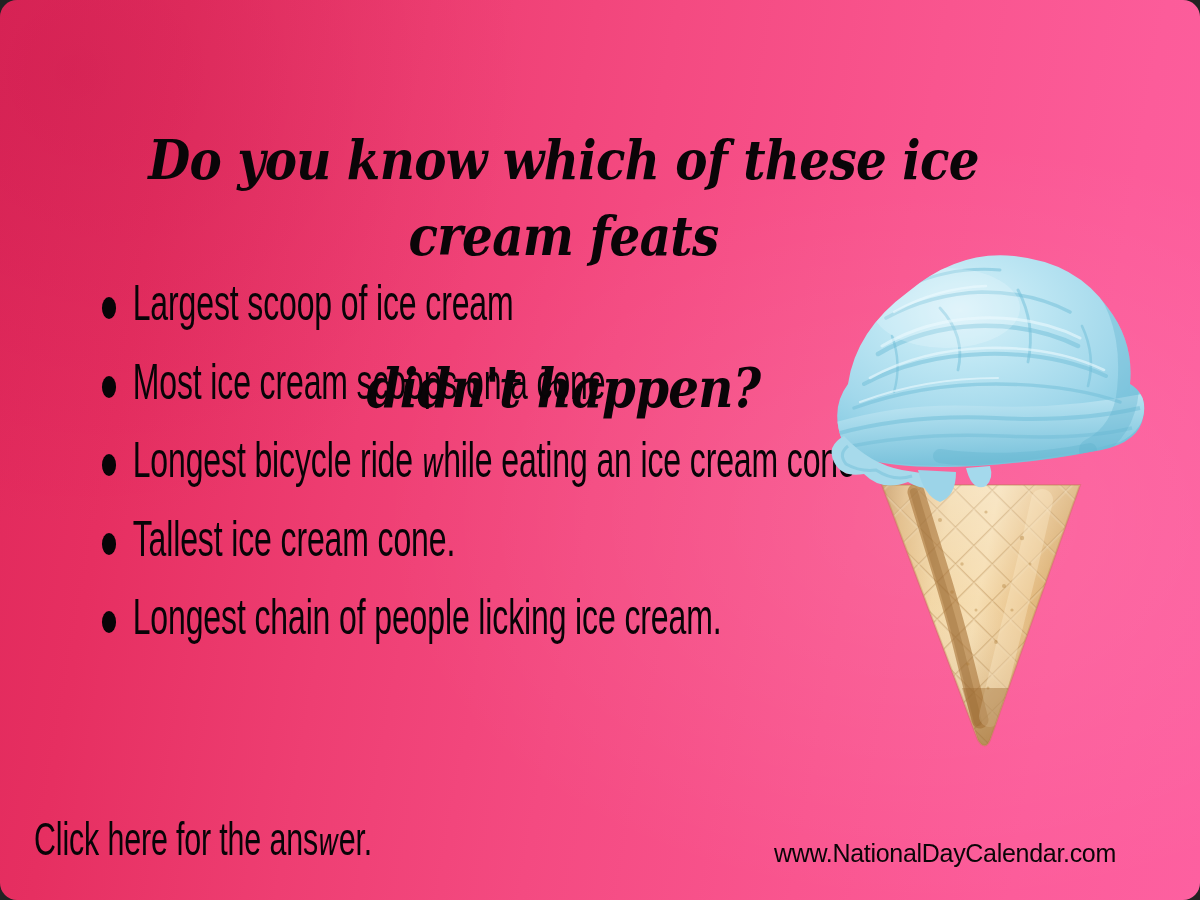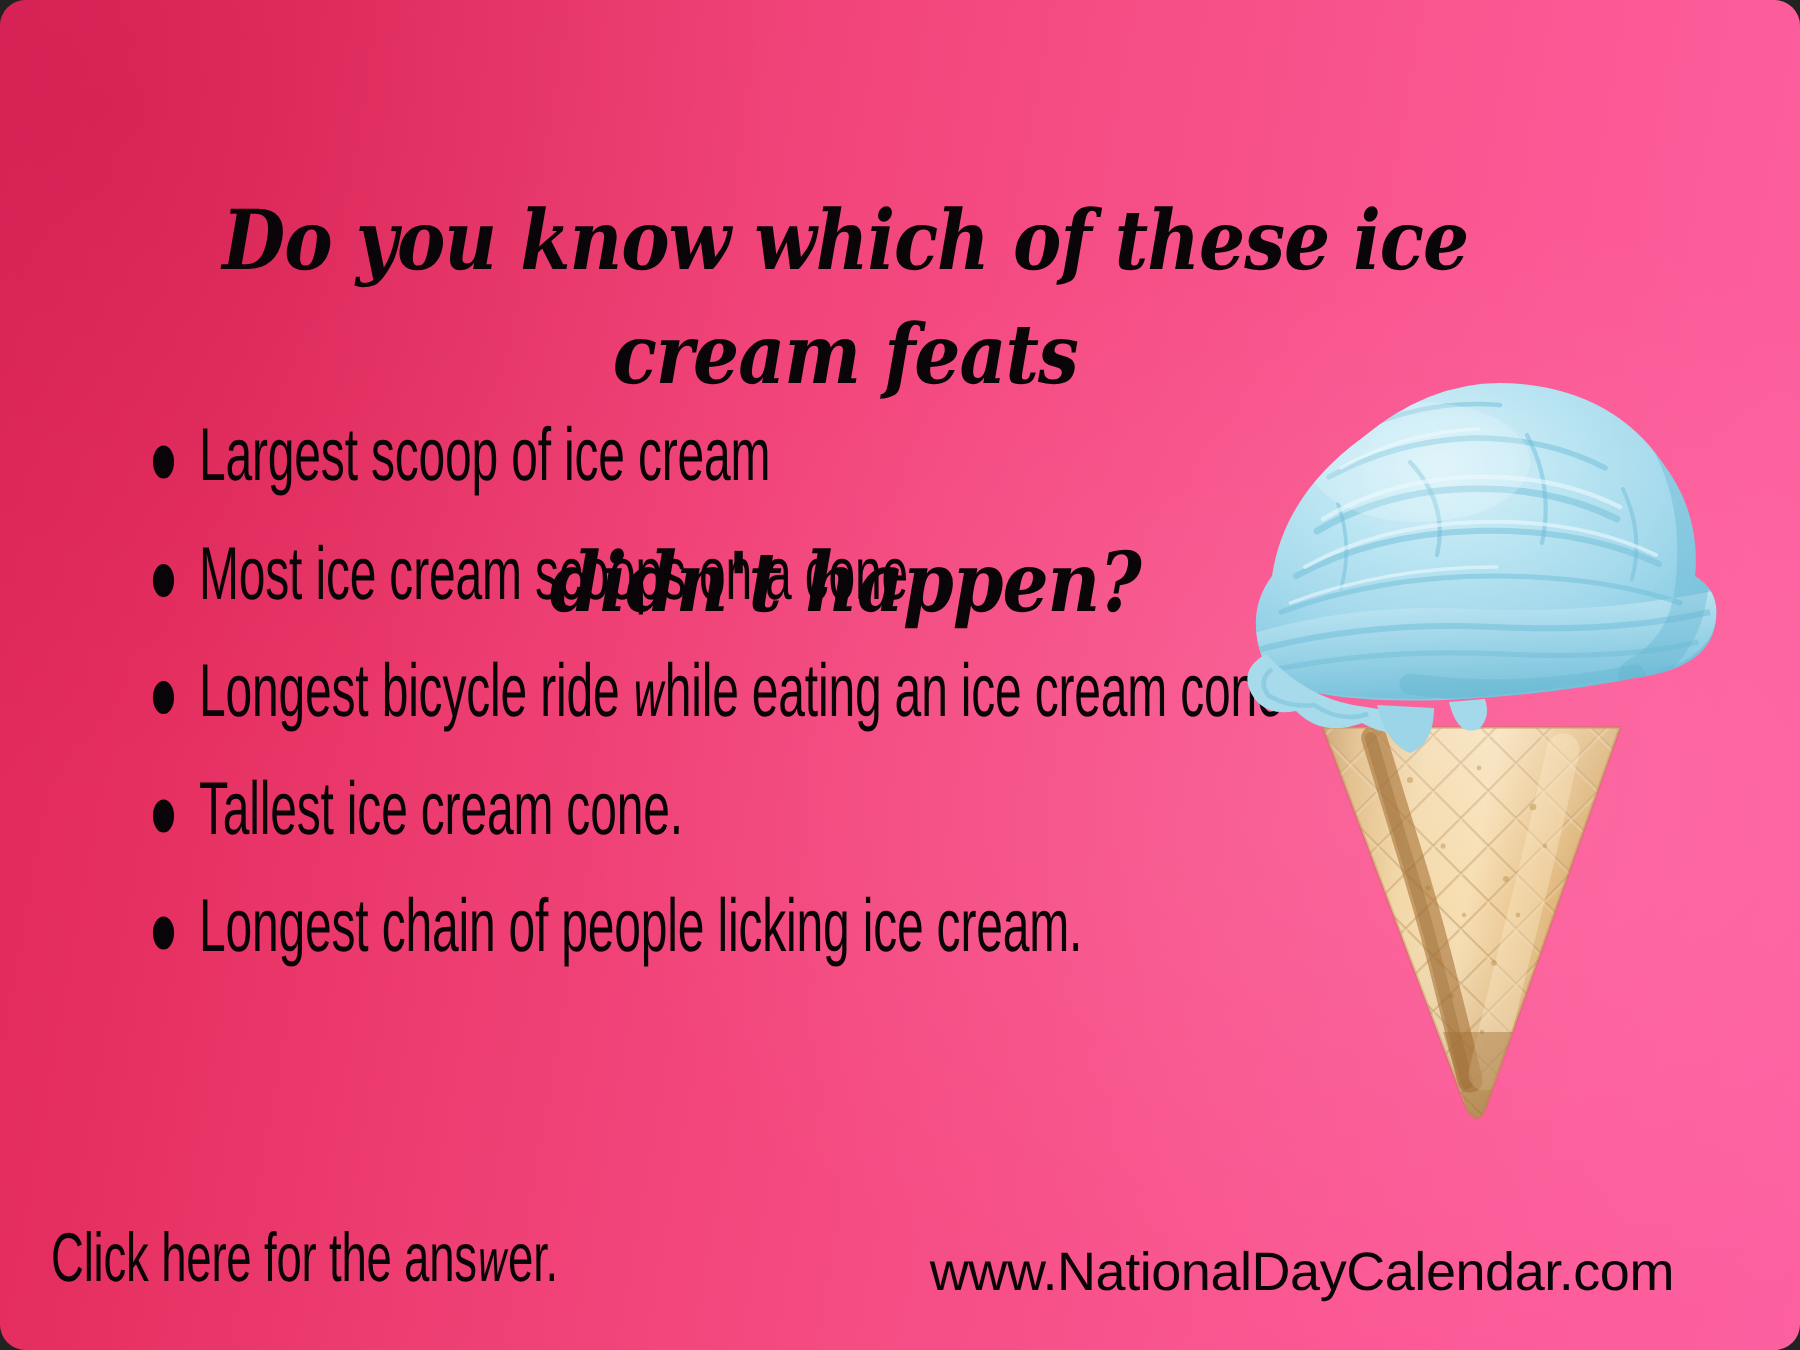--- a/index.html
+++ b/index.html
@@ -124,21 +124,21 @@
     font-size: 0.84em;
   }
 
   .site-url {
     position: absolute;
     right: 84px;
     bottom: 34px;
     color: #0a0507;
     font-family: "Liberation Sans", sans-serif;
     font-weight: 400;
-    font-size: 36px;
+    font-size: 25px;
     line-height: 1;
     letter-spacing: -0.3px;
     white-space: nowrap;
   }
 
   
   .cone-art {
     position: absolute;
     left: 790px;
     top: 140px;

